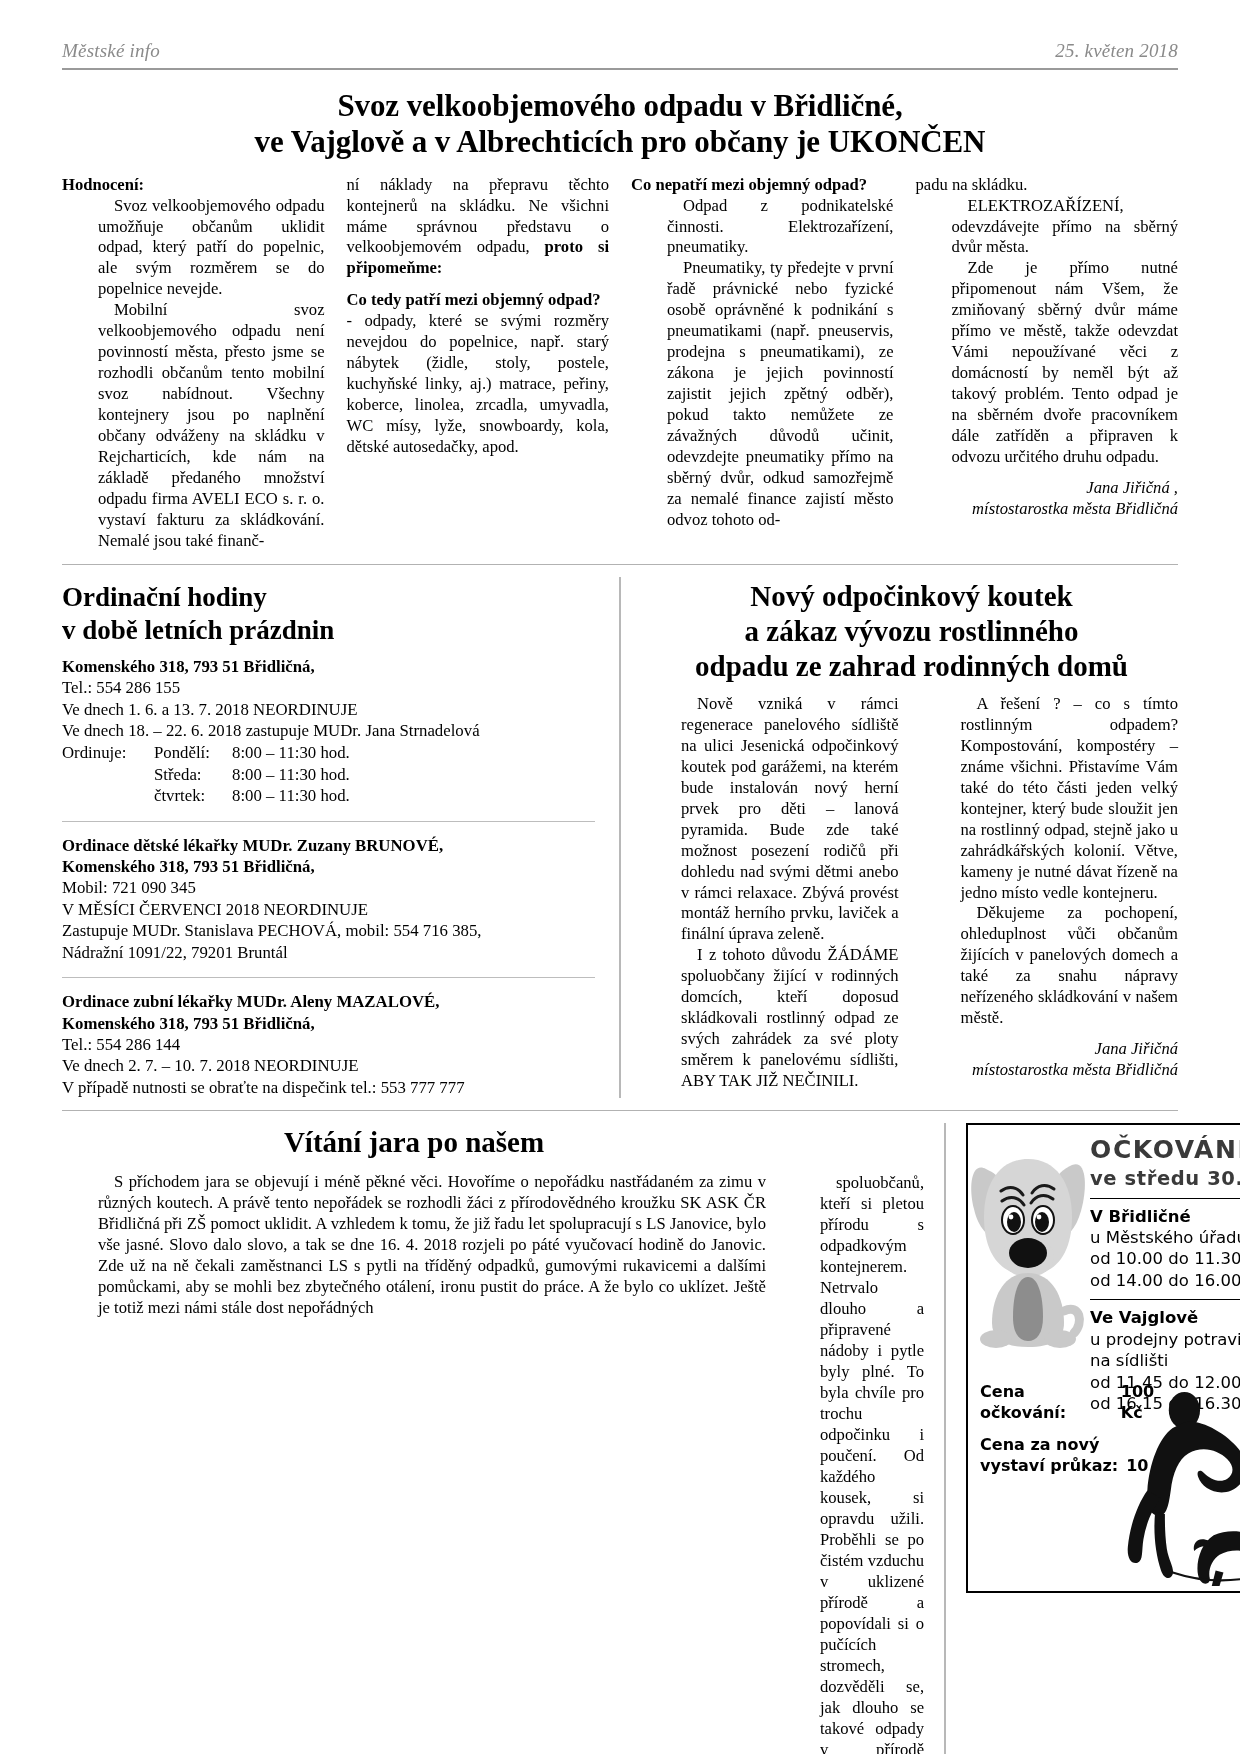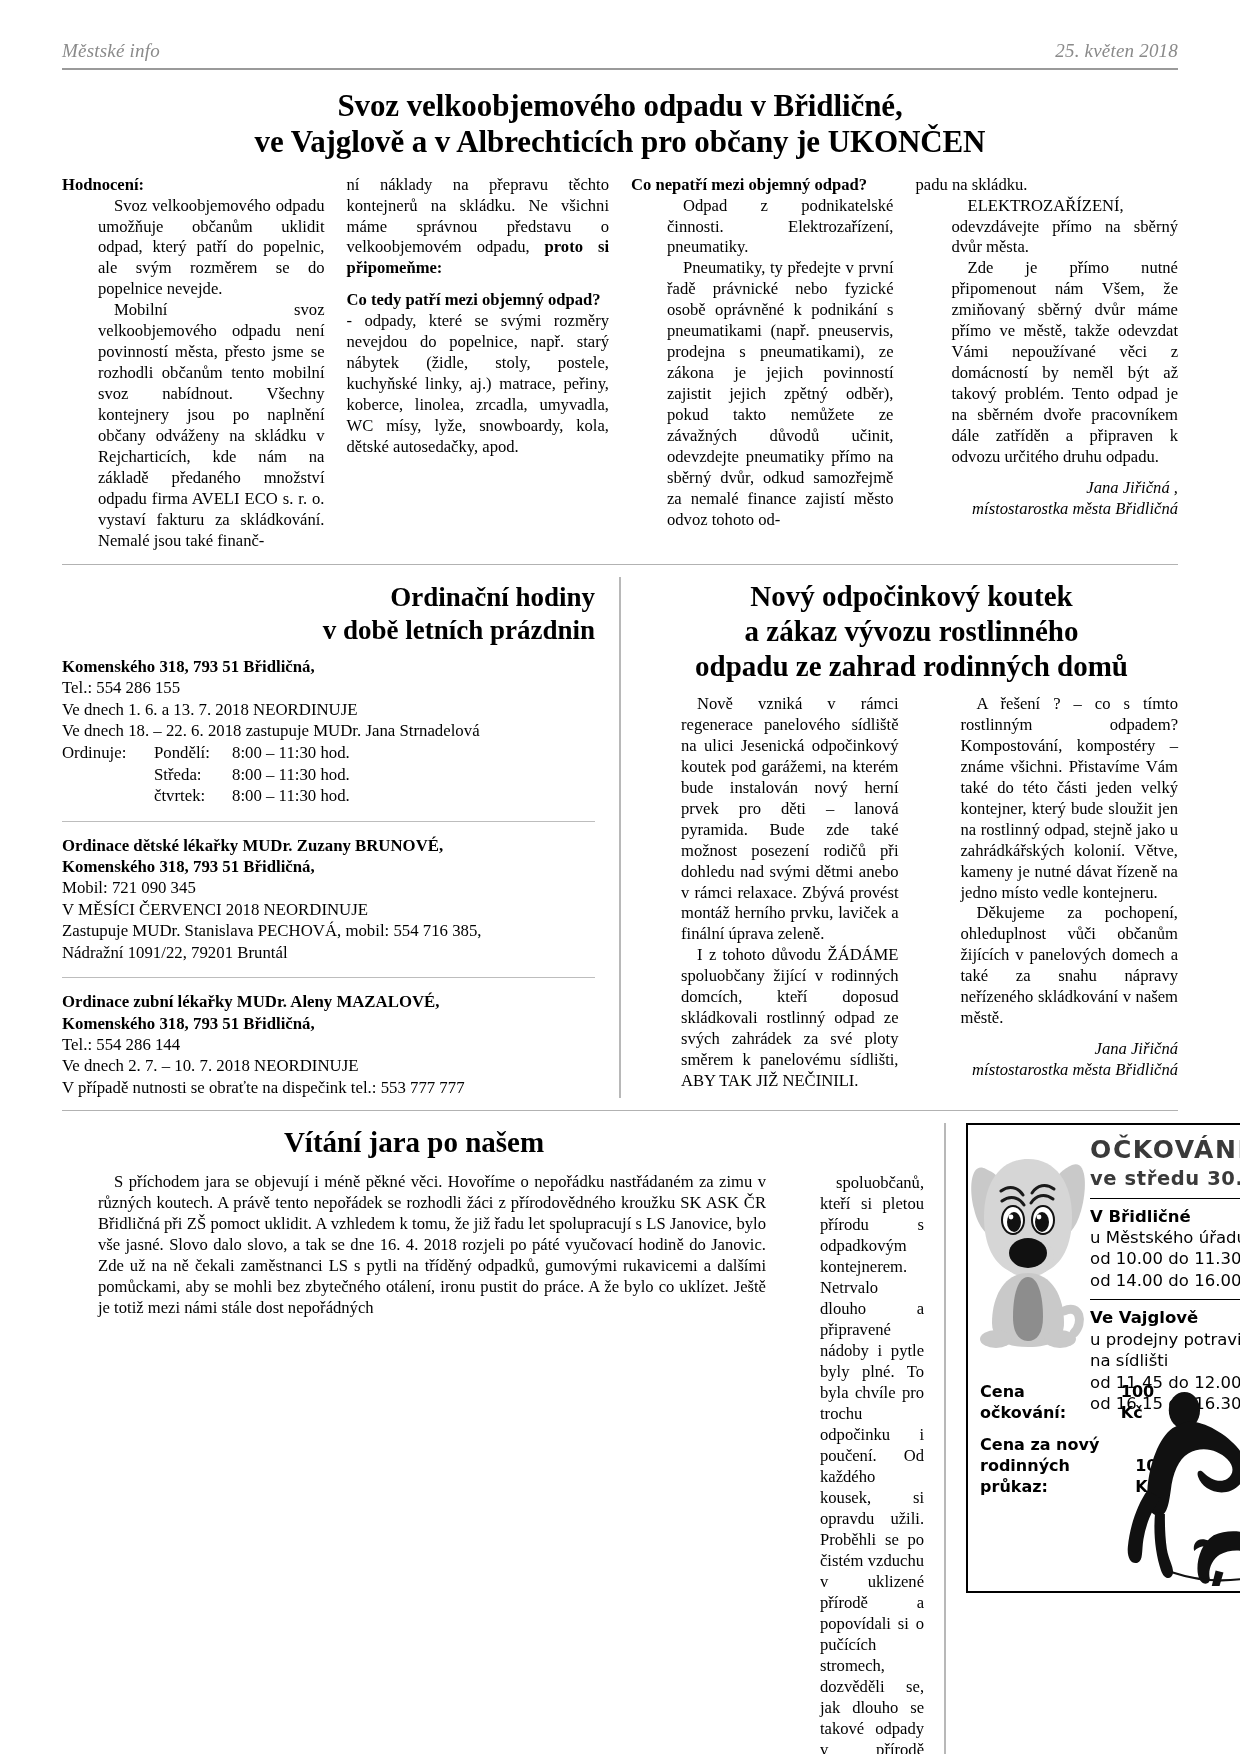--- a/index.html
+++ b/index.html
@@ -67,21 +67,21 @@
     line-height: 1.17;
     text-align: center;
     margin: 18px 0 14px 0;
     letter-spacing: -0.1px;
   }
   h2.headline2 {
     font-family: "Liberation Serif", "DejaVu Serif", serif;
     font-weight: bold;
     font-size: 27px;
     line-height: 1.2;
-    text-align: right;
+    text-align: left;
     margin: 4px 0 10px 0;
   }
   h2.headline3 {
     font-family: "Liberation Serif", "DejaVu Serif", serif;
     font-weight: bold;
     font-size: 29px;
     line-height: 1.2;
     text-align: center;
     margin: 2px 0 10px 0;
   }
@@ -465,21 +465,21 @@
               <div class="price-row">
                 <span class="price-label">Cena očkování:</span>
                 <span class="price-val">100 Kč</span>
               </div>
               <div style="height:10px;"></div>
               <div>
                 <div class="price-row">
                   <span class="price-label">Cena za nový</span>
                 </div>
                 <div class="price-row">
-                  <span class="price-label">rodinných průkaz:</span>
+                  <span class="price-label">vystaví průkaz:</span>
                   <span class="price-val">10 Kč</span>
                 </div>
               </div>
             </div>
 
             <div class="ad-vet">
               <svg viewBox="0 0 190 205" width="186" height="200">
 
                 <ellipse cx="78" cy="22" rx="16" ry="19" fill="#111"></ellipse>
 

